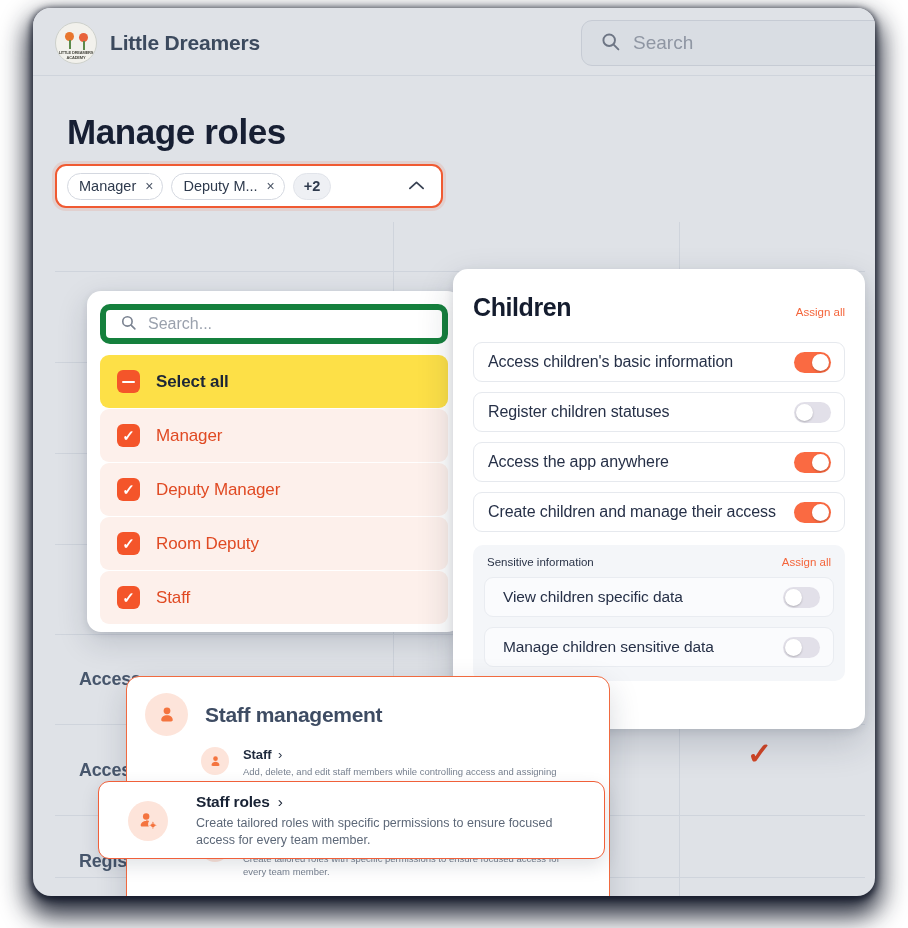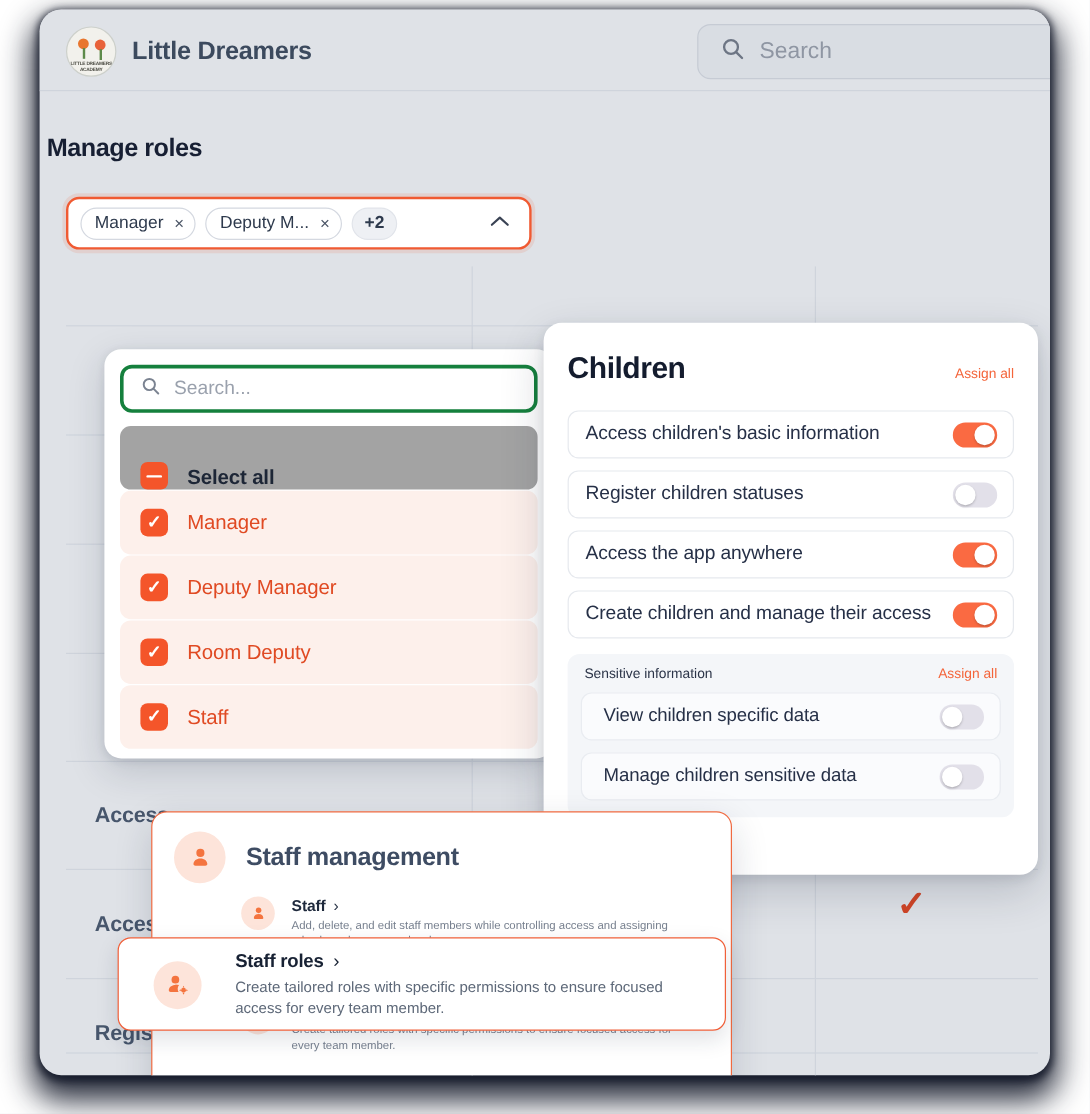--- a/index.html
+++ b/index.html
@@ -68,22 +68,22 @@
     display: flex; align-items: center; gap: 12px;
     padding: 0 18px;
     text-align: center;
   }
   #searchbox .mag { flex: none; }
   #searchbox .ph { font-size: 19px; color: #8f96a3; }
 
   
   #pagebody { position: absolute; left: 0; top: 68px; right: 0; bottom: 0; }
   #page-title {
-    position: absolute; left: 6px; top: 36px;
-    font-size: 21px; font-weight: 700; color: #171f33; letter-spacing: -0.4px;
+    position: absolute; left: 34px; top: 36px;
+    font-size: 35px; font-weight: 700; color: #171f33; letter-spacing: -0.4px;
   }
 
   
   #multiselect {
     position: absolute; left: 22px; top: 88px;
     width: 388px; height: 44px;
     background: #ffffff;
     border: 2.5px solid #f05a32;
     border-radius: 11px;
     display: flex; align-items: center; gap: 8px;
@@ -130,32 +130,32 @@
     position: absolute; left: 54px; top: 215px;
     width: 374px; height: 341px;
     background: #ffffff;
     border-radius: 14px;
     box-shadow: 0 10px 30px rgba(25,35,60,0.17), 0 2px 7px rgba(25,35,60,0.10);
     z-index: 14;
     padding: 13px 13px 0 13px;
     overflow: hidden;
   }
   #rd-search {
-    height: 40px; border: 3px solid #15803d; border-radius: 10px;
+    height: 40px; border: 6px solid #15803d; border-radius: 10px;
     display: flex; align-items: center; gap: 11px; padding: 0 14px;
     background: #fff;
   }
   #rd-search .ph { font-size: 16px; color: #9aa1ad; }
   #rd-list { margin-top: 11px; }
   .rd-item {
     height: 53px; border-radius: 9px;
     display: flex; align-items: center; gap: 16px;
     padding: 0 17px; margin-bottom: 1px;
   }
-  .rd-item.head { background: #a3a3a3; align-items: flex-end; }
+  .rd-item.head { background: #fde047; }
   .rd-item.sel  { background: #fdf0eb; }
   .cbox {
     width: 23px; height: 23px; border-radius: 6px; background: #f4552a;
     flex: none; position: relative;
   }
   .cbox .mk {
     position: absolute; left: 0; top: 0; right: 0; bottom: 0;
     display: flex; align-items: center; justify-content: center;
     color: #fff; font-size: 15px; font-weight: bold; line-height: 1;
   }

